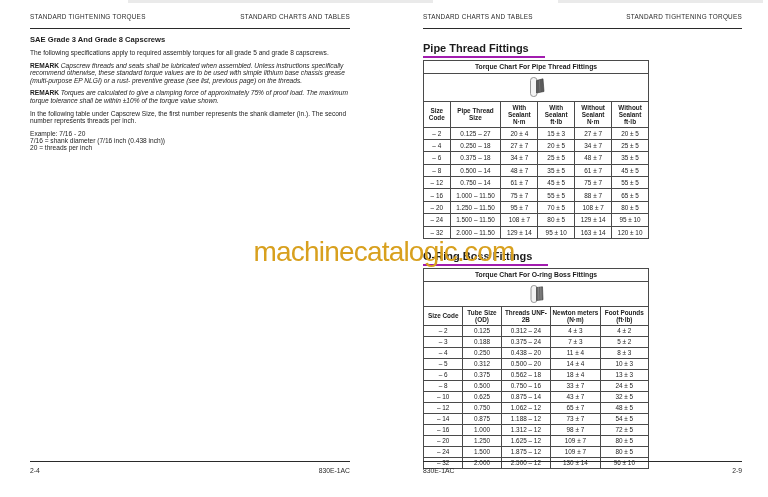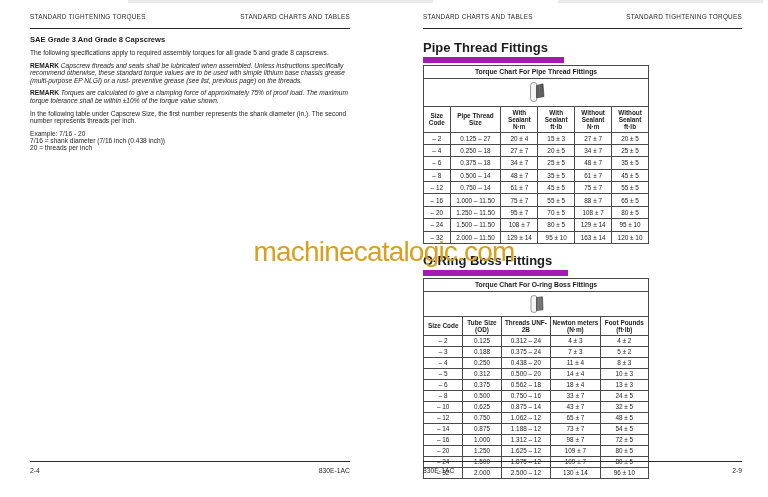--- a/index.html
+++ b/index.html
@@ -38,22 +38,22 @@
   .content { position:absolute; top:35px; left:0; width:100%; }
 
   .capscrew-title { font-size:7.6px; font-weight:bold; margin:0 0 5px; }
   .content p { font-size:6.6px; line-height:7.35px; margin:0 0 5.5px; }
   .remark-label { font-weight:bold; }
   .remark-text { font-style:italic; }
   .example-block { font-size:6.6px; line-height:7.35px; }
 
   .section-heading { margin:0 0 2px; }
   .section-heading span {
-    display:inline-block; font-size:13px; font-weight:bold;
-    border-bottom:6px solid #a21caf; padding:0 16px 1.5px 0;
+    display:inline-block; font-size:11px; font-weight:bold;
+    border-bottom:2px solid #a21caf; padding:0 16px 1.5px 0;
   }
 
   table.data-table {
     border-collapse:collapse; width:226px; table-layout:fixed;
     border:1.5px solid #3a3a3a;
     margin-bottom:4px;
   }
   .data-table td, .data-table th {
     border:1px solid #4a4a4a;
     text-align:center; vertical-align:middle;

